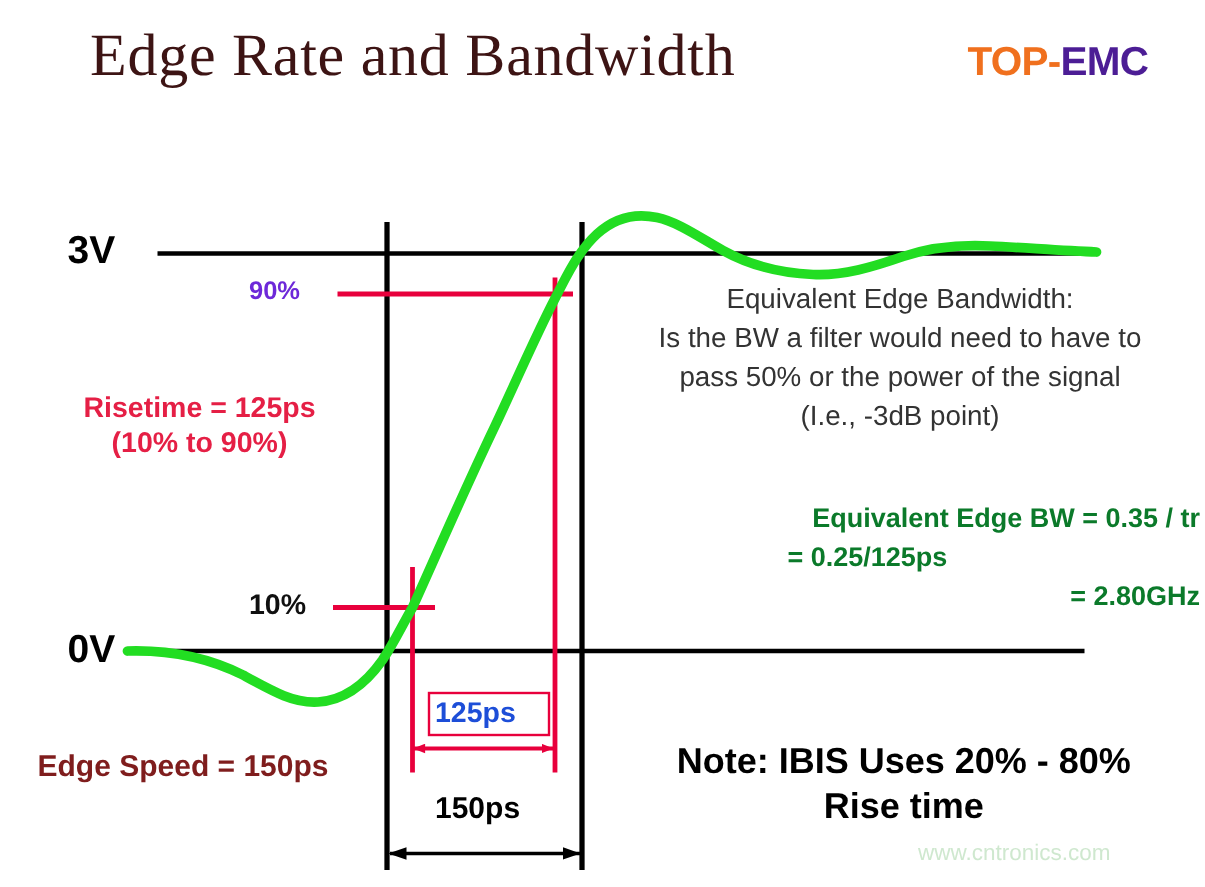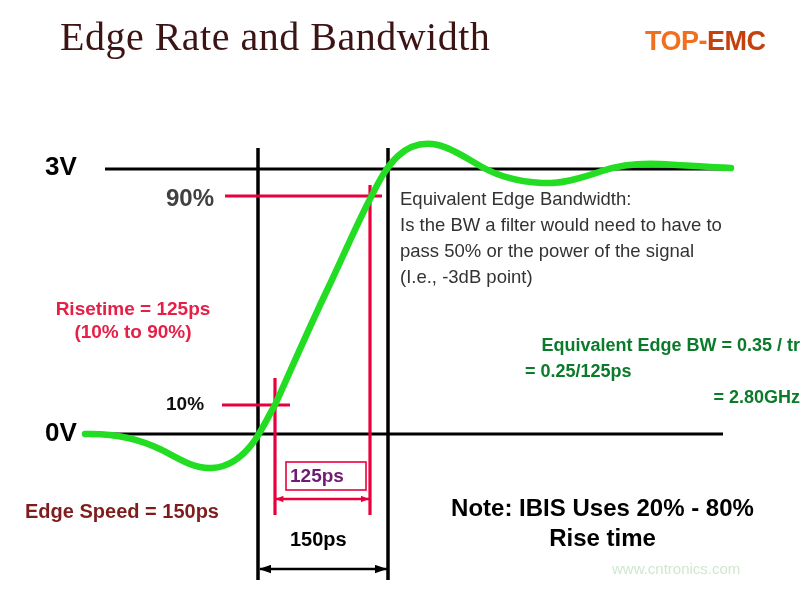--- a/index.html
+++ b/index.html
@@ -34,21 +34,21 @@
     left: 645px;
     top: 26px;
     font-family: "Liberation Sans", sans-serif;
     font-size: 27px;
     font-weight: bold;
     letter-spacing: -0.5px;
     white-space: nowrap;
   }
   #logo .logo-top { color: #f0701e; }
   #logo .logo-dash { color: #f0701e; }
-  #logo .logo-emc { color: #c2410c; }
+  #logo .logo-emc { color: #4c1d95; }
 
   
   #chart-svg {
     position: absolute;
     left: 0;
     top: 0;
     width: 803px;
     height: 591px;
   }
 
@@ -61,53 +61,53 @@
   #lbl-3v {
     left: 45px; top: 151px;
     font-size: 26px; font-weight: bold; color: #000000;
   }
   #lbl-0v {
     left: 45px; top: 417px;
     font-size: 26px; font-weight: bold; color: #000000;
   }
   #lbl-90 {
     left: 166px; top: 184px;
-    font-size: 24px; font-weight: bold; color: #404040;
+    font-size: 17px; font-weight: bold; color: #6d28d9;
   }
   #lbl-10 {
     left: 166px; top: 393px;
     font-size: 19px; font-weight: bold; color: #101010;
   }
   #risetime-block {
     position: absolute;
     left: 18px; top: 261px;
     width: 230px;
     text-align: center;
     color: #e51f45;
     font-size: 19px;
     font-weight: bold;
     line-height: 23px;
-    margin-top: 36px;
   }
   #edge-speed {
     position: absolute;
     left: 25px; top: 500px;
     font-size: 20px;
     font-weight: bold;
     color: #7f1d1d;
     white-space: nowrap;
   }
   #bw-block {
     position: absolute;
     left: 400px; top: 186px;
     width: 400px;
     color: #333333;
     font-size: 18.5px;
     font-weight: normal;
     line-height: 26px;
+    text-align: center;
   }
   #eq-block {
     position: absolute;
     left: 410px; top: 332px;
     width: 390px;
     color: #0b7a2a;
     font-size: 18px;
     font-weight: bold;
     line-height: 26px;
   }
@@ -130,21 +130,21 @@
     font-size: 15px;
     color: #cfe8cf;
     font-weight: normal;
     white-space: nowrap;
   }
   #lbl-125 {
     position: absolute;
     left: 290px; top: 465px;
     font-size: 19px;
     font-weight: bold;
-    color: #701a75;
+    color: #1d4ed8;
     white-space: nowrap;
   }
   #lbl-150 {
     position: absolute;
     left: 290px; top: 528px;
     font-size: 20px;
     font-weight: bold;
     color: #000000;
     white-space: nowrap;
   }

